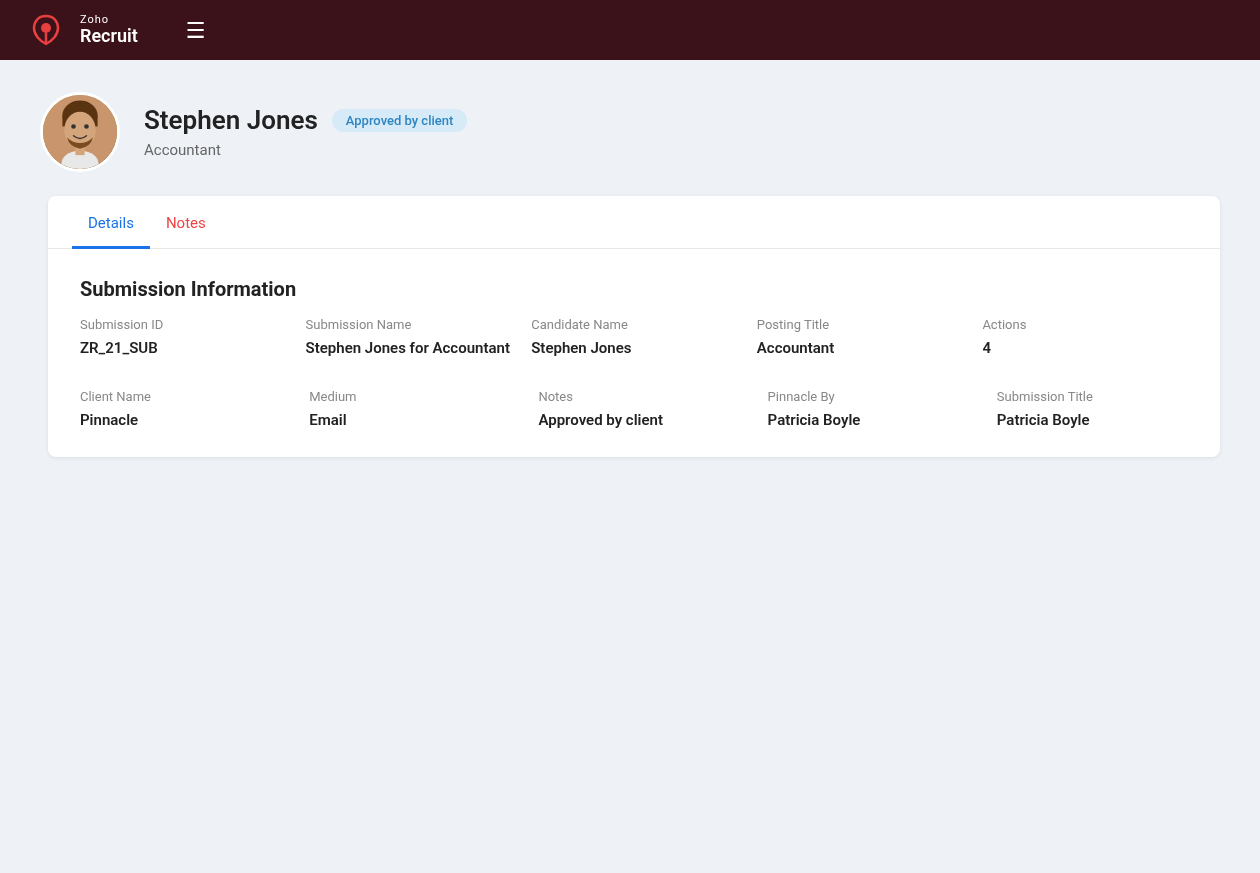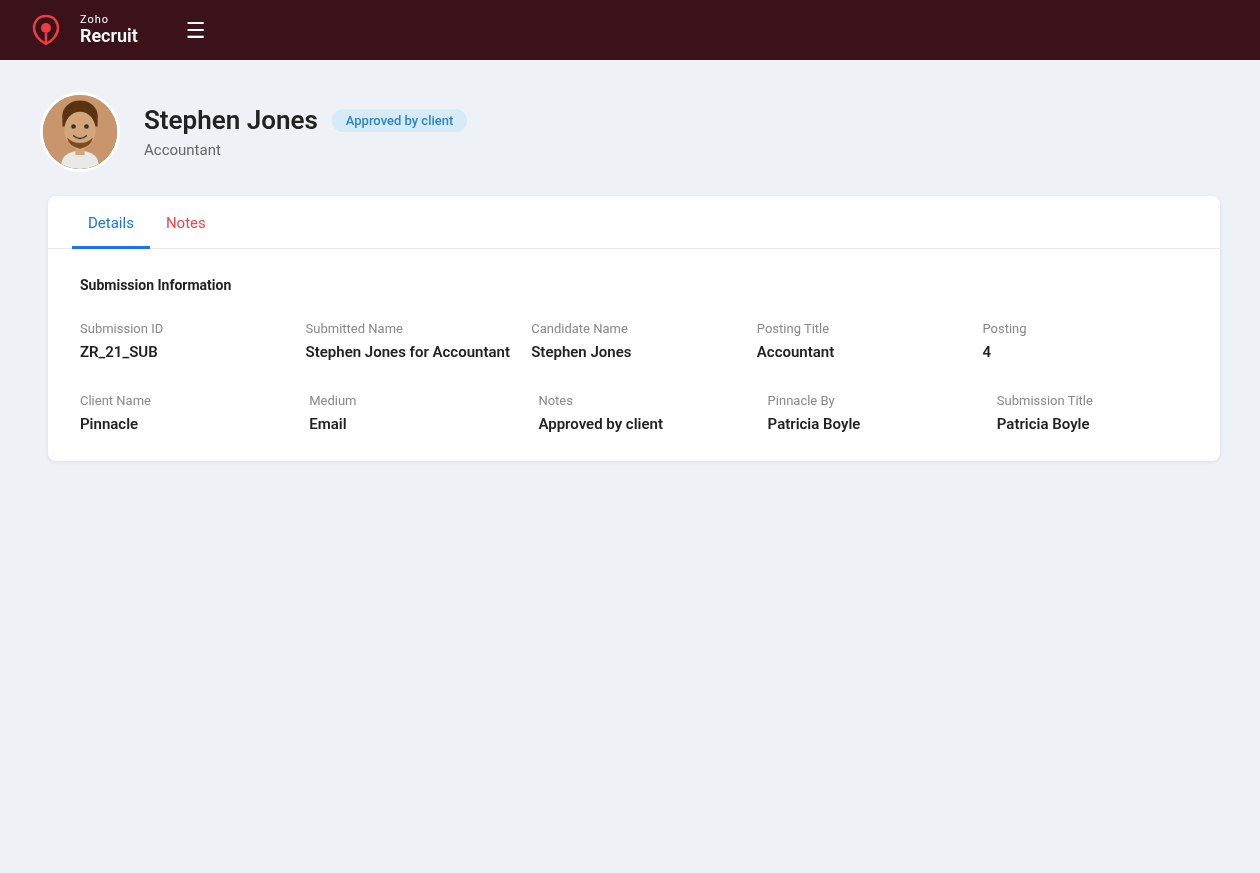--- a/index.html
+++ b/index.html
@@ -168,24 +168,24 @@
     .tab.active {
       color: #1a73e8;
       border-bottom: 3px solid #1a73e8;
     }
 
     
     .submission-section {
       padding: 28px 32px;
     }
     .section-title {
-      font-size: 14px;
+      font-size: 20px;
       font-weight: 700;
       color: #222;
-      margin-bottom: 28px;
+      margin-bottom: 16px;
     }
     .info-grid {
       display: grid;
       grid-template-columns: repeat(5, 1fr);
       gap: 48px 20px;
       margin-bottom: 32px;
     }
     .info-field label {
       font-size: 13px;
       color: #888;
@@ -268,33 +268,33 @@
 
     <div class="submission-section">
       <div class="section-title">Submission Information</div>
 
       <div class="info-grid">
         <div class="info-field">
           <label>Submission ID</label>
           <span class="value">ZR_21_SUB</span>
         </div>
         <div class="info-field">
-          <label>Submitted Name</label>
+          <label>Submission Name</label>
           <span class="value">Stephen Jones for Accountant</span>
         </div>
         <div class="info-field">
           <label>Candidate Name</label>
           <span class="value">Stephen Jones</span>
         </div>
         <div class="info-field">
           <label>Posting Title</label>
           <span class="value">Accountant</span>
         </div>
         <div class="info-field">
-          <label>Posting</label>
+          <label>Actions</label>
           <span class="value">4</span>
         </div>
       </div>
 
       <div class="info-row-2">
         <div class="info-field">
           <label>Client Name</label>
           <span class="value">Pinnacle</span>
         </div>
         <div class="info-field">

